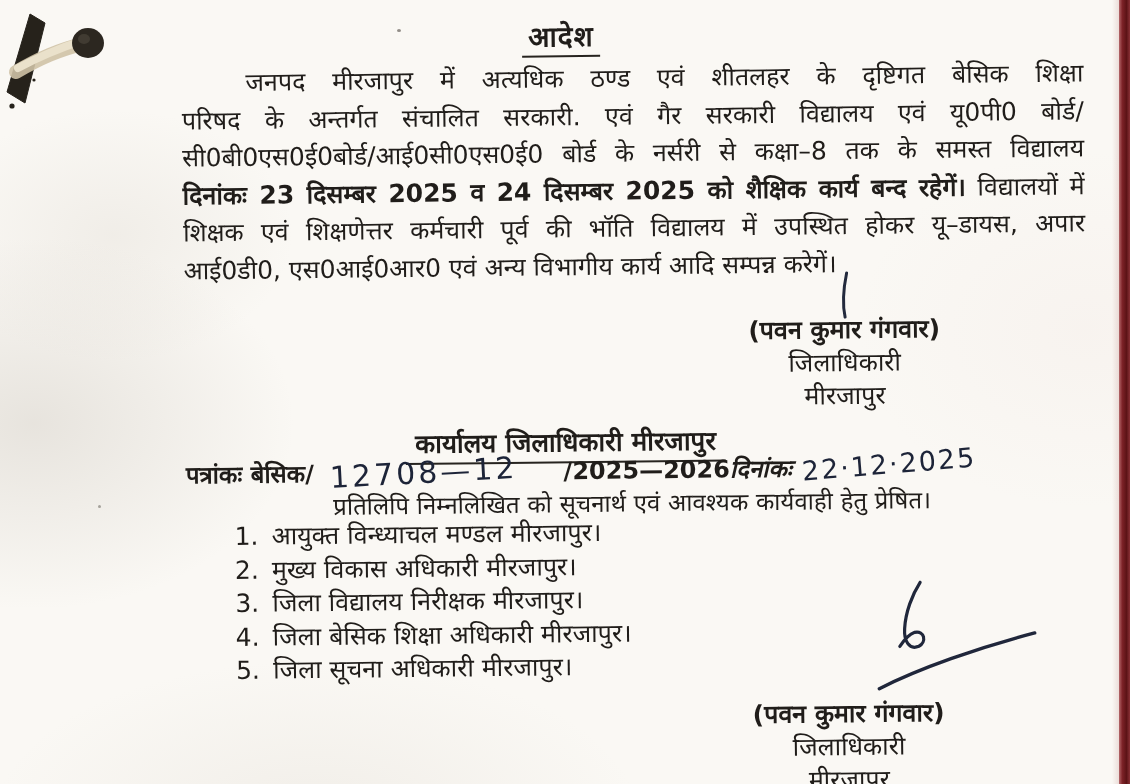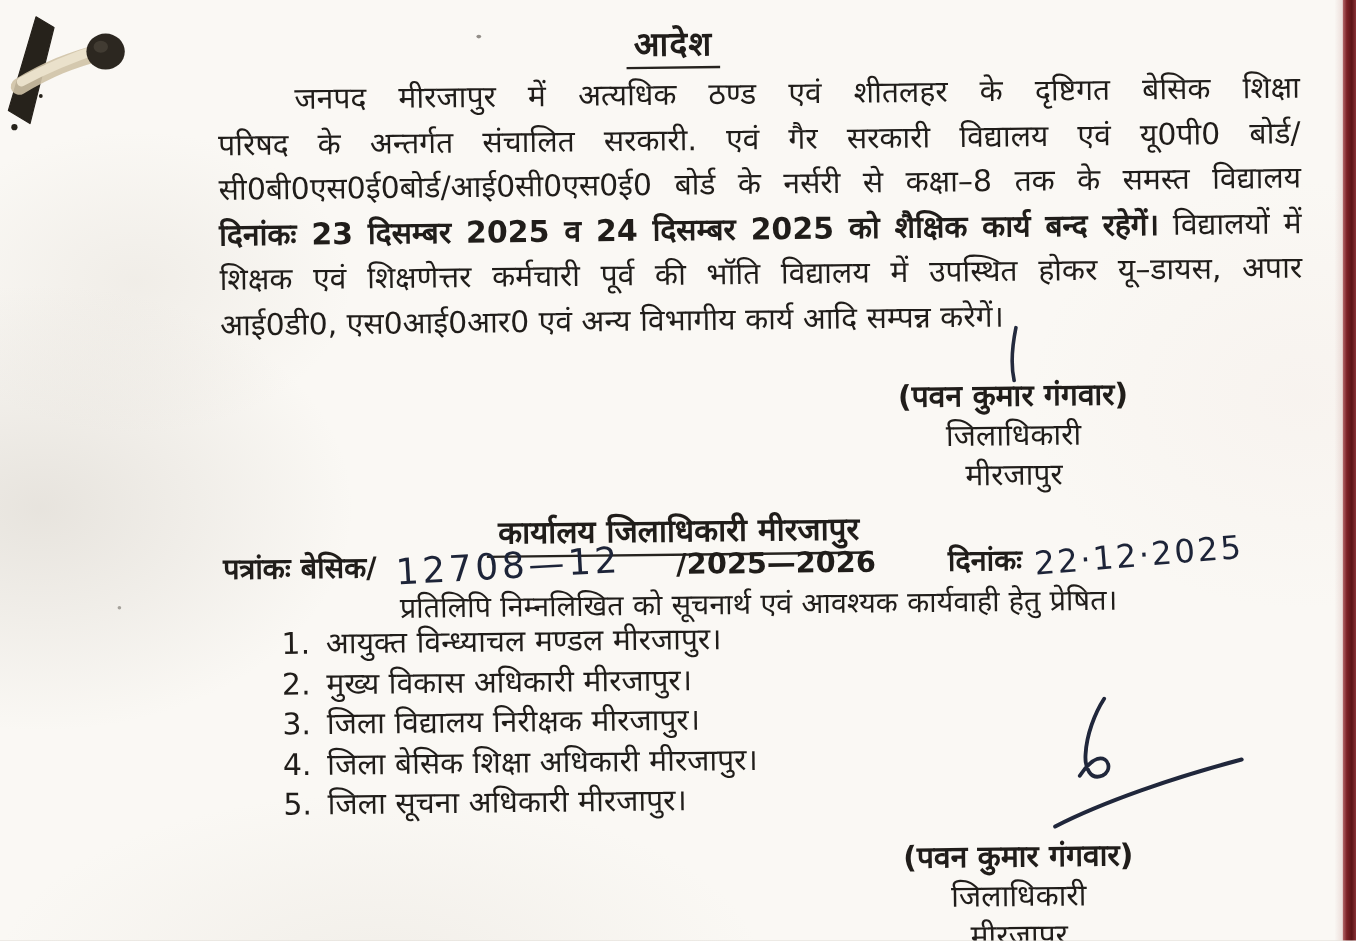--- a/index.html
+++ b/index.html
@@ -27,21 +27,21 @@
   .sig1{left:700px;top:322px;}
   .sig2{left:700px;top:706px;}
   .sig .nm{font-weight:600;}
   .office-head-wrap{position:absolute;left:0;top:429px;width:1130px;text-align:center;}
   .office-head{display:inline-block;font-size:26px;font-weight:700;padding:0 10px 2px 10px;border-bottom:2.5px solid #26231f;}
   .letter-line{position:absolute;left:185px;top:458px;width:910px;font-size:24px;white-space:nowrap;}
   .lbl{font-weight:700;}
   .hand{color:#1d2438;display:inline-block;letter-spacing:3px;font-size:30px;}
   .hand.num{transform:rotate(-2.5deg);margin-left:16px;vertical-align:-2px;}
   .lbl.suffix{margin-left:46px;}
-  .lbl.datelbl{margin-left:60px;}
+  .lbl.datelbl{font-style:italic;}
   .hand.date{transform:rotate(-4deg);margin-left:10px;font-size:27px;letter-spacing:2px;vertical-align:2px;}
   .copyline{position:absolute;left:332px;top:492px;font-size:24px;}
   .recipients{position:absolute;left:233px;top:522px;font-size:25px;}
   .rcpt{line-height:33.5px;}
   .rcpt .no{display:inline-block;width:37px;}
   .penmark{position:absolute;}
   .edge-stripe{position:absolute;right:0;top:0;bottom:0;width:11px;
     background:linear-gradient(to right,#b4686a 0%,#7d2227 30%,#5c1316 68%,#8a3136 100%);}
   .edge-blend{position:absolute;right:11px;top:0;bottom:0;width:7px;background:linear-gradient(to right,rgba(190,130,125,0),rgba(170,100,95,.18));}
   .speck{position:absolute;border-radius:50%;background:#5a554e;}

